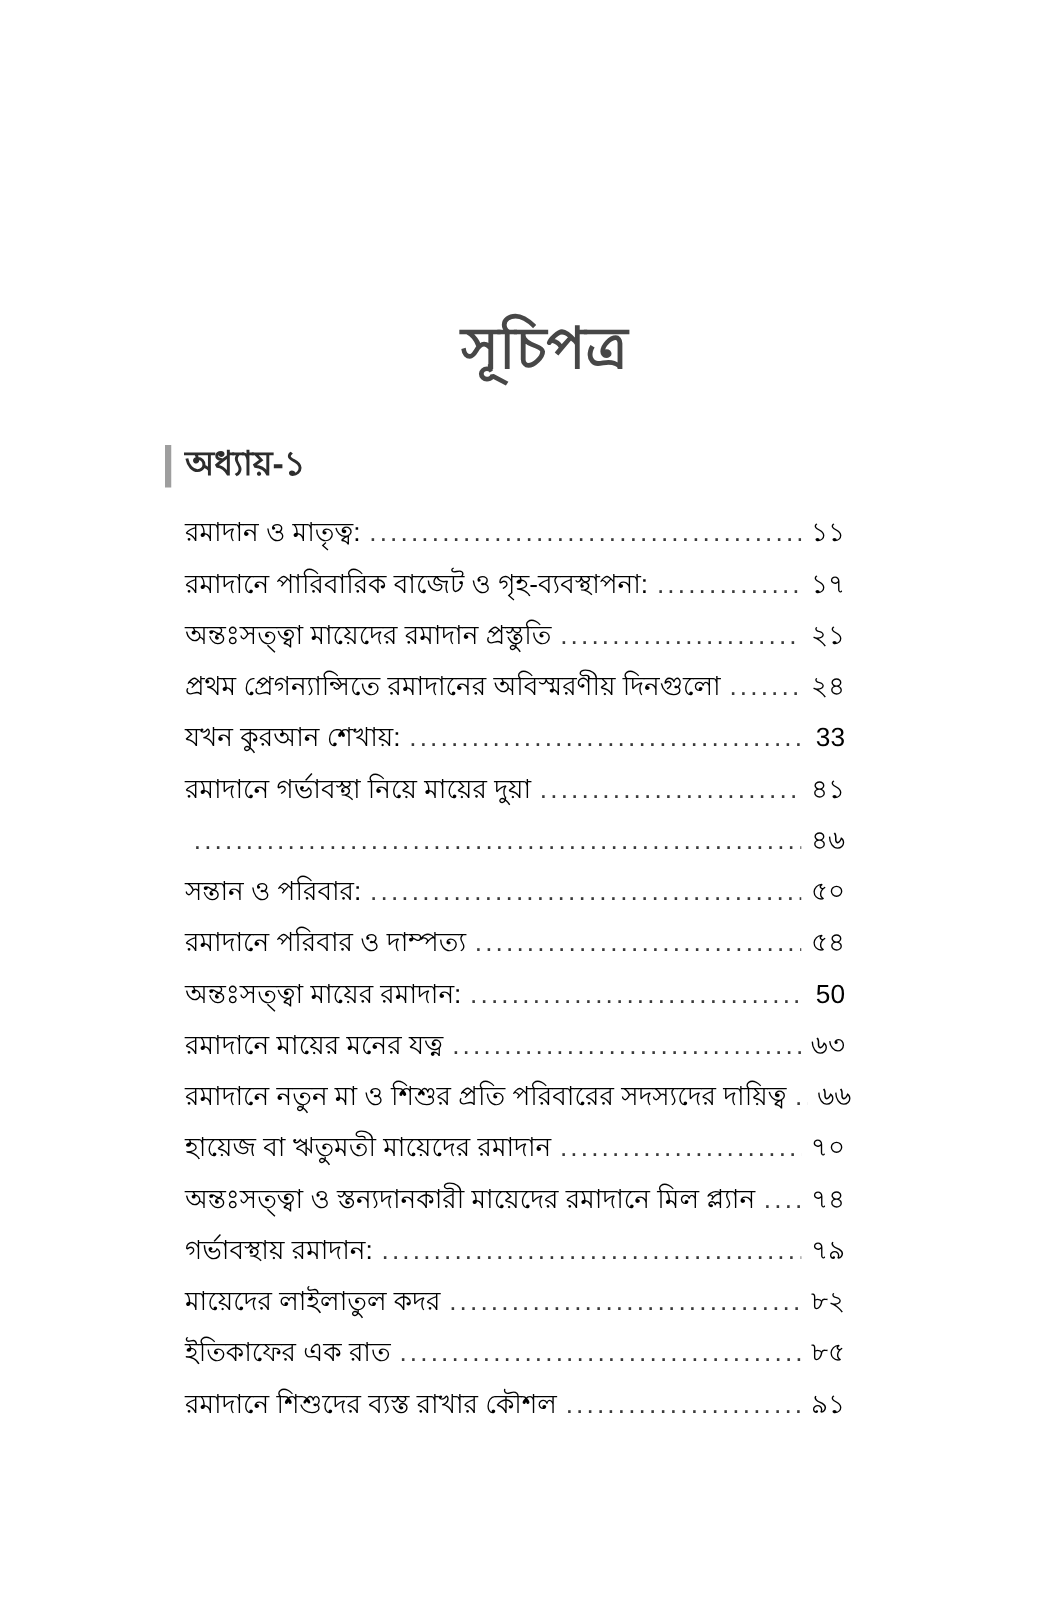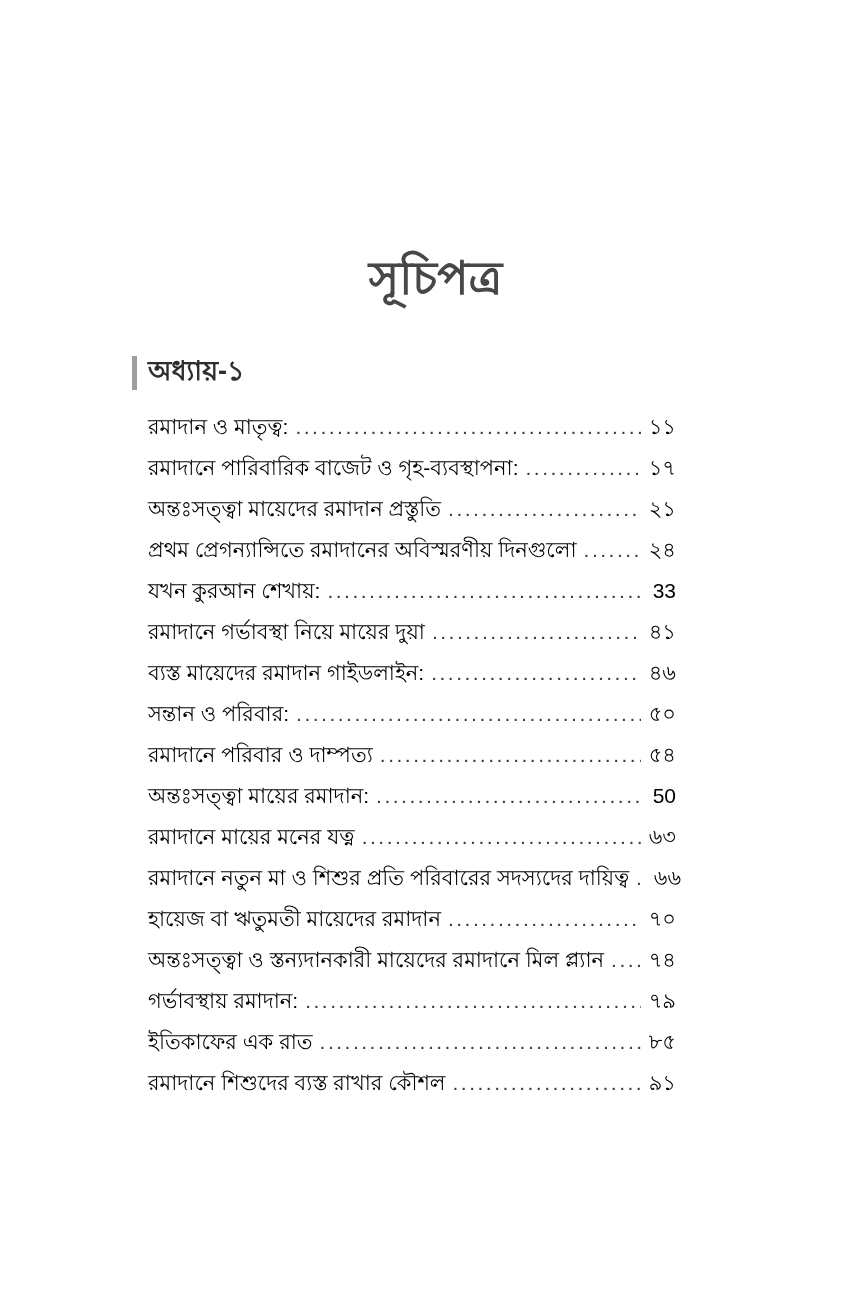--- a/index.html
+++ b/index.html
@@ -132,21 +132,20 @@
           <span class="page-num">33</span>
         </div>
 
         <div class="toc-row">
           <span class="entry-title">রমাদানে গর্ভাবস্থা নিয়ে মায়ের দুয়া</span>
           <span class="leader"></span>
           <span class="page-num">৪১</span>
         </div>
 
         <div class="toc-row">
-          <span class="entry-title">ব্যস্ত মায়েদের রমাদান গাইডলাইন:</span>
           <span class="leader"></span>
           <span class="page-num">৪৬</span>
         </div>
 
         <div class="toc-row">
           <span class="entry-title">সন্তান ও পরিবার:</span>
           <span class="leader"></span>
           <span class="page-num">৫০</span>
         </div>
 
@@ -185,20 +184,25 @@
           <span class="leader"></span>
           <span class="page-num">৭৪</span>
         </div>
 
         <div class="toc-row">
           <span class="entry-title">গর্ভাবস্থায় রমাদান:</span>
           <span class="leader"></span>
           <span class="page-num">৭৯</span>
         </div>
 
+        <div class="toc-row">
+          <span class="entry-title">মায়েদের লাইলাতুল কদর</span>
+          <span class="leader"></span>
+          <span class="page-num">৮২</span>
+        </div>
 
         <div class="toc-row">
           <span class="entry-title">ইতিকাফের এক রাত</span>
           <span class="leader"></span>
           <span class="page-num">৮৫</span>
         </div>
 
         <div class="toc-row">
           <span class="entry-title">রমাদানে শিশুদের ব্যস্ত রাখার কৌশল</span>
           <span class="leader"></span>

